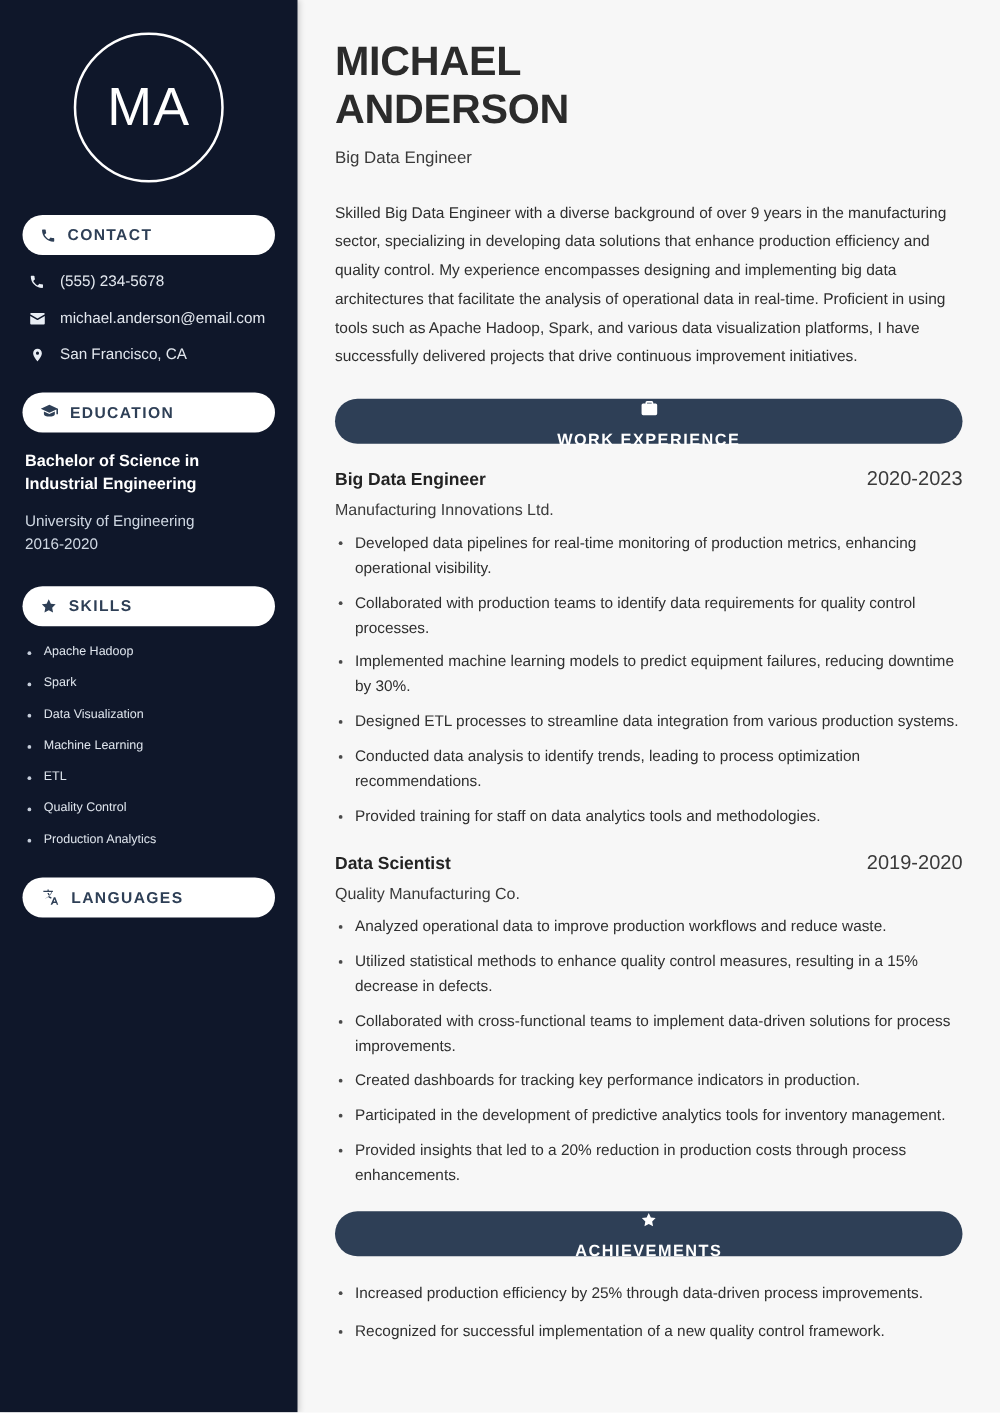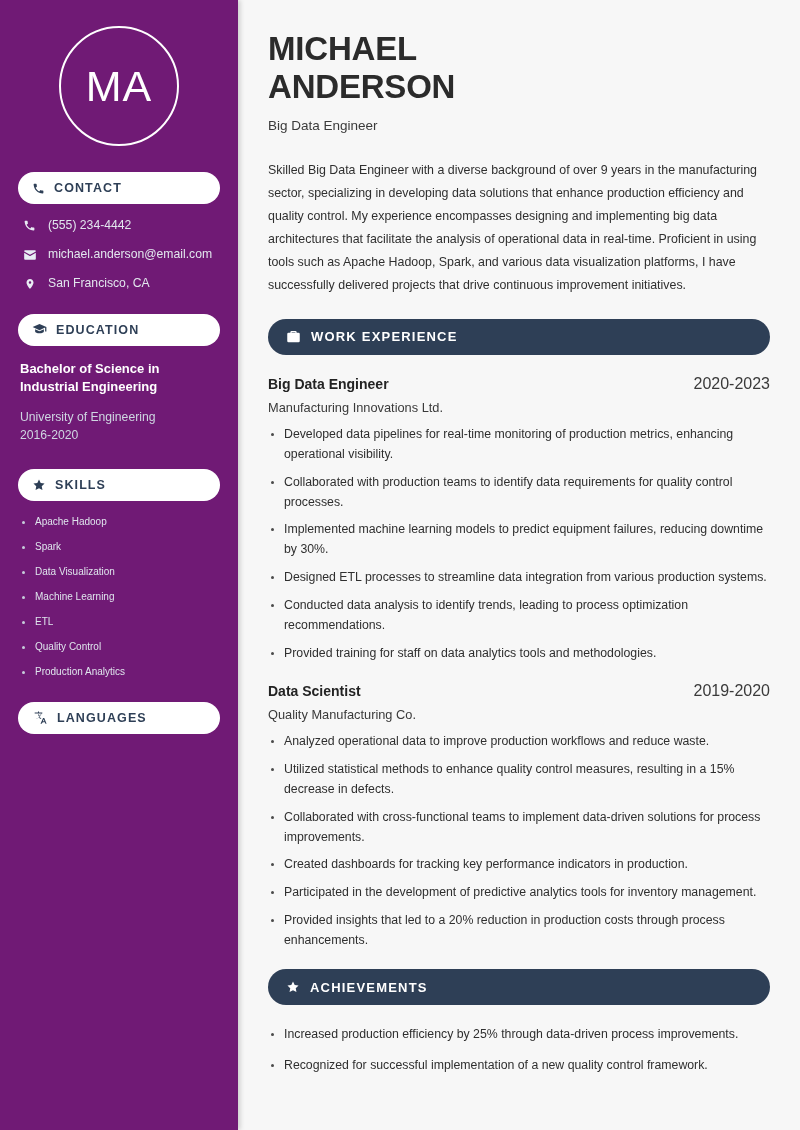--- a/index.html
+++ b/index.html
@@ -13,21 +13,21 @@
     width: 800px; height: 1130px;
     display: flex;
     background: #f7f7f7;
     overflow: hidden;
   }
 
   
   .sidebar {
     width: 238px;
     flex: 0 0 238px;
-    background: #701a75;
+    background: #0f172a;
     padding: 26px 18px 30px 18px;
     color: #ffffff;
     position: relative;
     z-index: 2;
     box-shadow: 2px 0 5px rgba(0,0,0,.18);
   }
   .avatar-wrap {
     display: flex; justify-content: center;
     margin-top: 0; margin-bottom: 26px;
   }
@@ -113,20 +113,21 @@
     margin-bottom: 22px;
   }
 
   .sec-header {
     background: #2e3f56;
     border-radius: 999px;
     height: 36px;
     display: flex; align-items: center;
     padding: 0 18px; gap: 10px;
     margin-bottom: 20px;
+    flex-direction: column;
   }
   .sec-header .sec-title {
     color: #ffffff;
     font-size: 13px; font-weight: bold;
     letter-spacing: 1.2px; text-transform: uppercase;
   }
   .sec-header .ico svg { display:block; }
 
   .job { margin-bottom: 18px; }
   .job-top {
@@ -174,21 +175,21 @@
       <span class="pill-label">CONTACT</span>
     </div>
 
     <div class="contact-list">
       <div class="contact-row">
         <span class="ico">
           <svg width="13" height="13" viewBox="0 0 24 24" fill="#e8edf4">
             <path d="M6.6 10.8c1.4 2.8 3.8 5.2 6.6 6.6l2.2-2.2c.3-.3.7-.4 1-.2 1.2.4 2.4.6 3.6.6.6 0 1 .4 1 1V20c0 .6-.4 1-1 1C10.7 21 3 13.3 3 4c0-.6.4-1 1-1h3.5c.6 0 1 .4 1 1 0 1.3.2 2.5.6 3.6.1.4 0 .8-.2 1l-2.3 2.2z"></path>
           </svg>
         </span>
-        <span class="txt">(555) 234-4442</span>
+        <span class="txt">(555) 234-5678</span>
       </div>
       <div class="contact-row">
         <span class="ico">
           <svg width="14" height="14" viewBox="0 0 24 24" fill="#e8edf4">
             <path d="M2 5.5A1.5 1.5 0 013.5 4h17A1.5 1.5 0 0122 5.5v.3l-10 5.9L2 5.8v-.3zM2 8.1V18.5A1.5 1.5 0 003.5 20h17a1.5 1.5 0 001.5-1.5V8.1l-9.5 5.6a1 1 0 01-1 0L2 8.1z"></path>
           </svg>
         </span>
         <span class="txt">michael.anderson@email.com</span>
       </div>
       <div class="contact-row">

